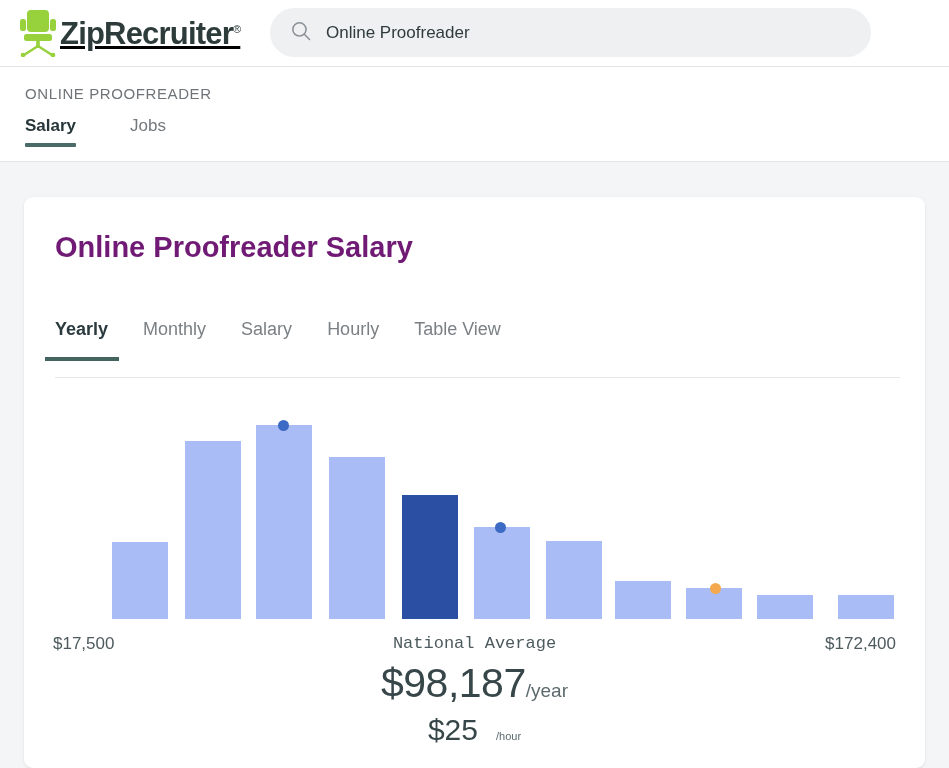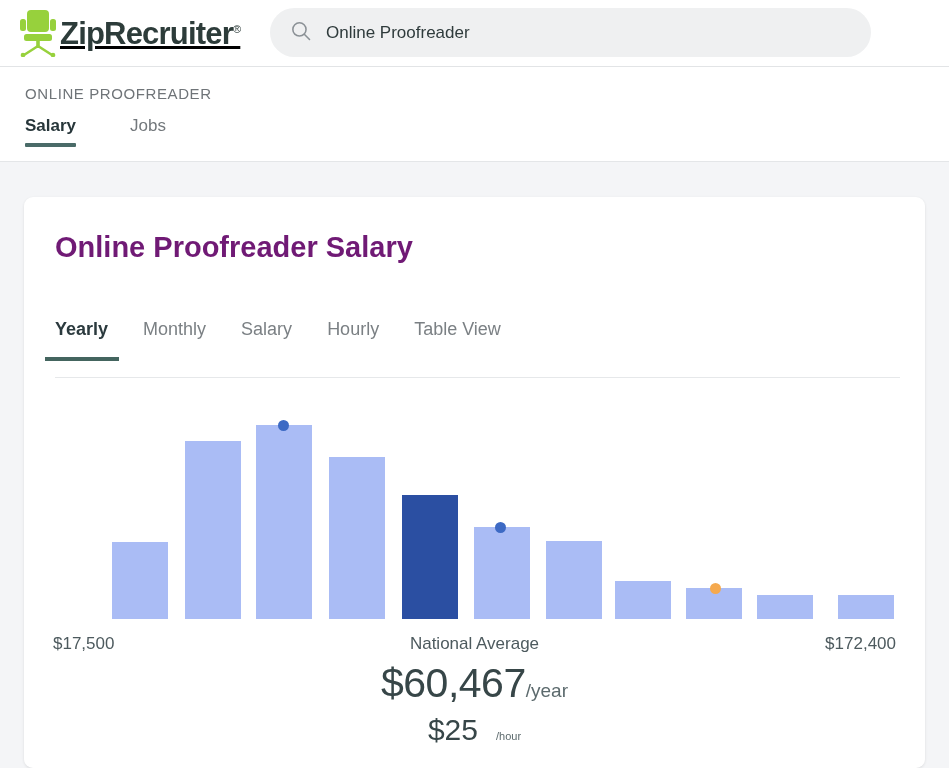--- a/index.html
+++ b/index.html
@@ -110,21 +110,21 @@
   }
   .dot.orange { background: #f5a94e; }
 
   .axis-labels {
     position: absolute; left: 0; top: 224px; width: 901px; height: 30px; margin-top: 15px;
   }
   .axis-lab {
     position: absolute; font-size: 17px; color: #4d5a5e; top: 0;
   }
   .axis-min { left: 29px; }
-  .axis-avg { left: 0; right: 0; text-align: center; }
+  .axis-avg { left: 0; right: 0; text-align: center; font-family: Liberation Mono, monospace; }
   .axis-max { right: 29px; }
 
   
   .salary-block {
     position: absolute; left: 0; top: 463px; width: 901px; text-align: center;
   }
   .sal-year {
     font-size: 41px; color: #374648; letter-spacing: -0.5px;
   }
   .sal-year-unit { font-size: 19px; color: #5c6a6d; letter-spacing: 0; }
@@ -207,21 +207,21 @@
         </div>
       <div class="axis-labels">
         <span class="axis-lab axis-min">$17,500</span>
         <span class="axis-lab axis-avg">National Average</span>
         <span class="axis-lab axis-max">$172,400</span>
       </div>
     </div>
 
     <div class="salary-block">
       <div class="sal-year">
-        <span>$60,467</span><span class="sal-year-unit">/year</span>
+        <span>$98,187</span><span class="sal-year-unit">/year</span>
       </div>
       <div class="sal-hour">
         <span>$25</span><span class="sal-hour-unit">/hour</span>
       </div>
     </div>
   </div>
 
 </div>
 
 </body></html>

